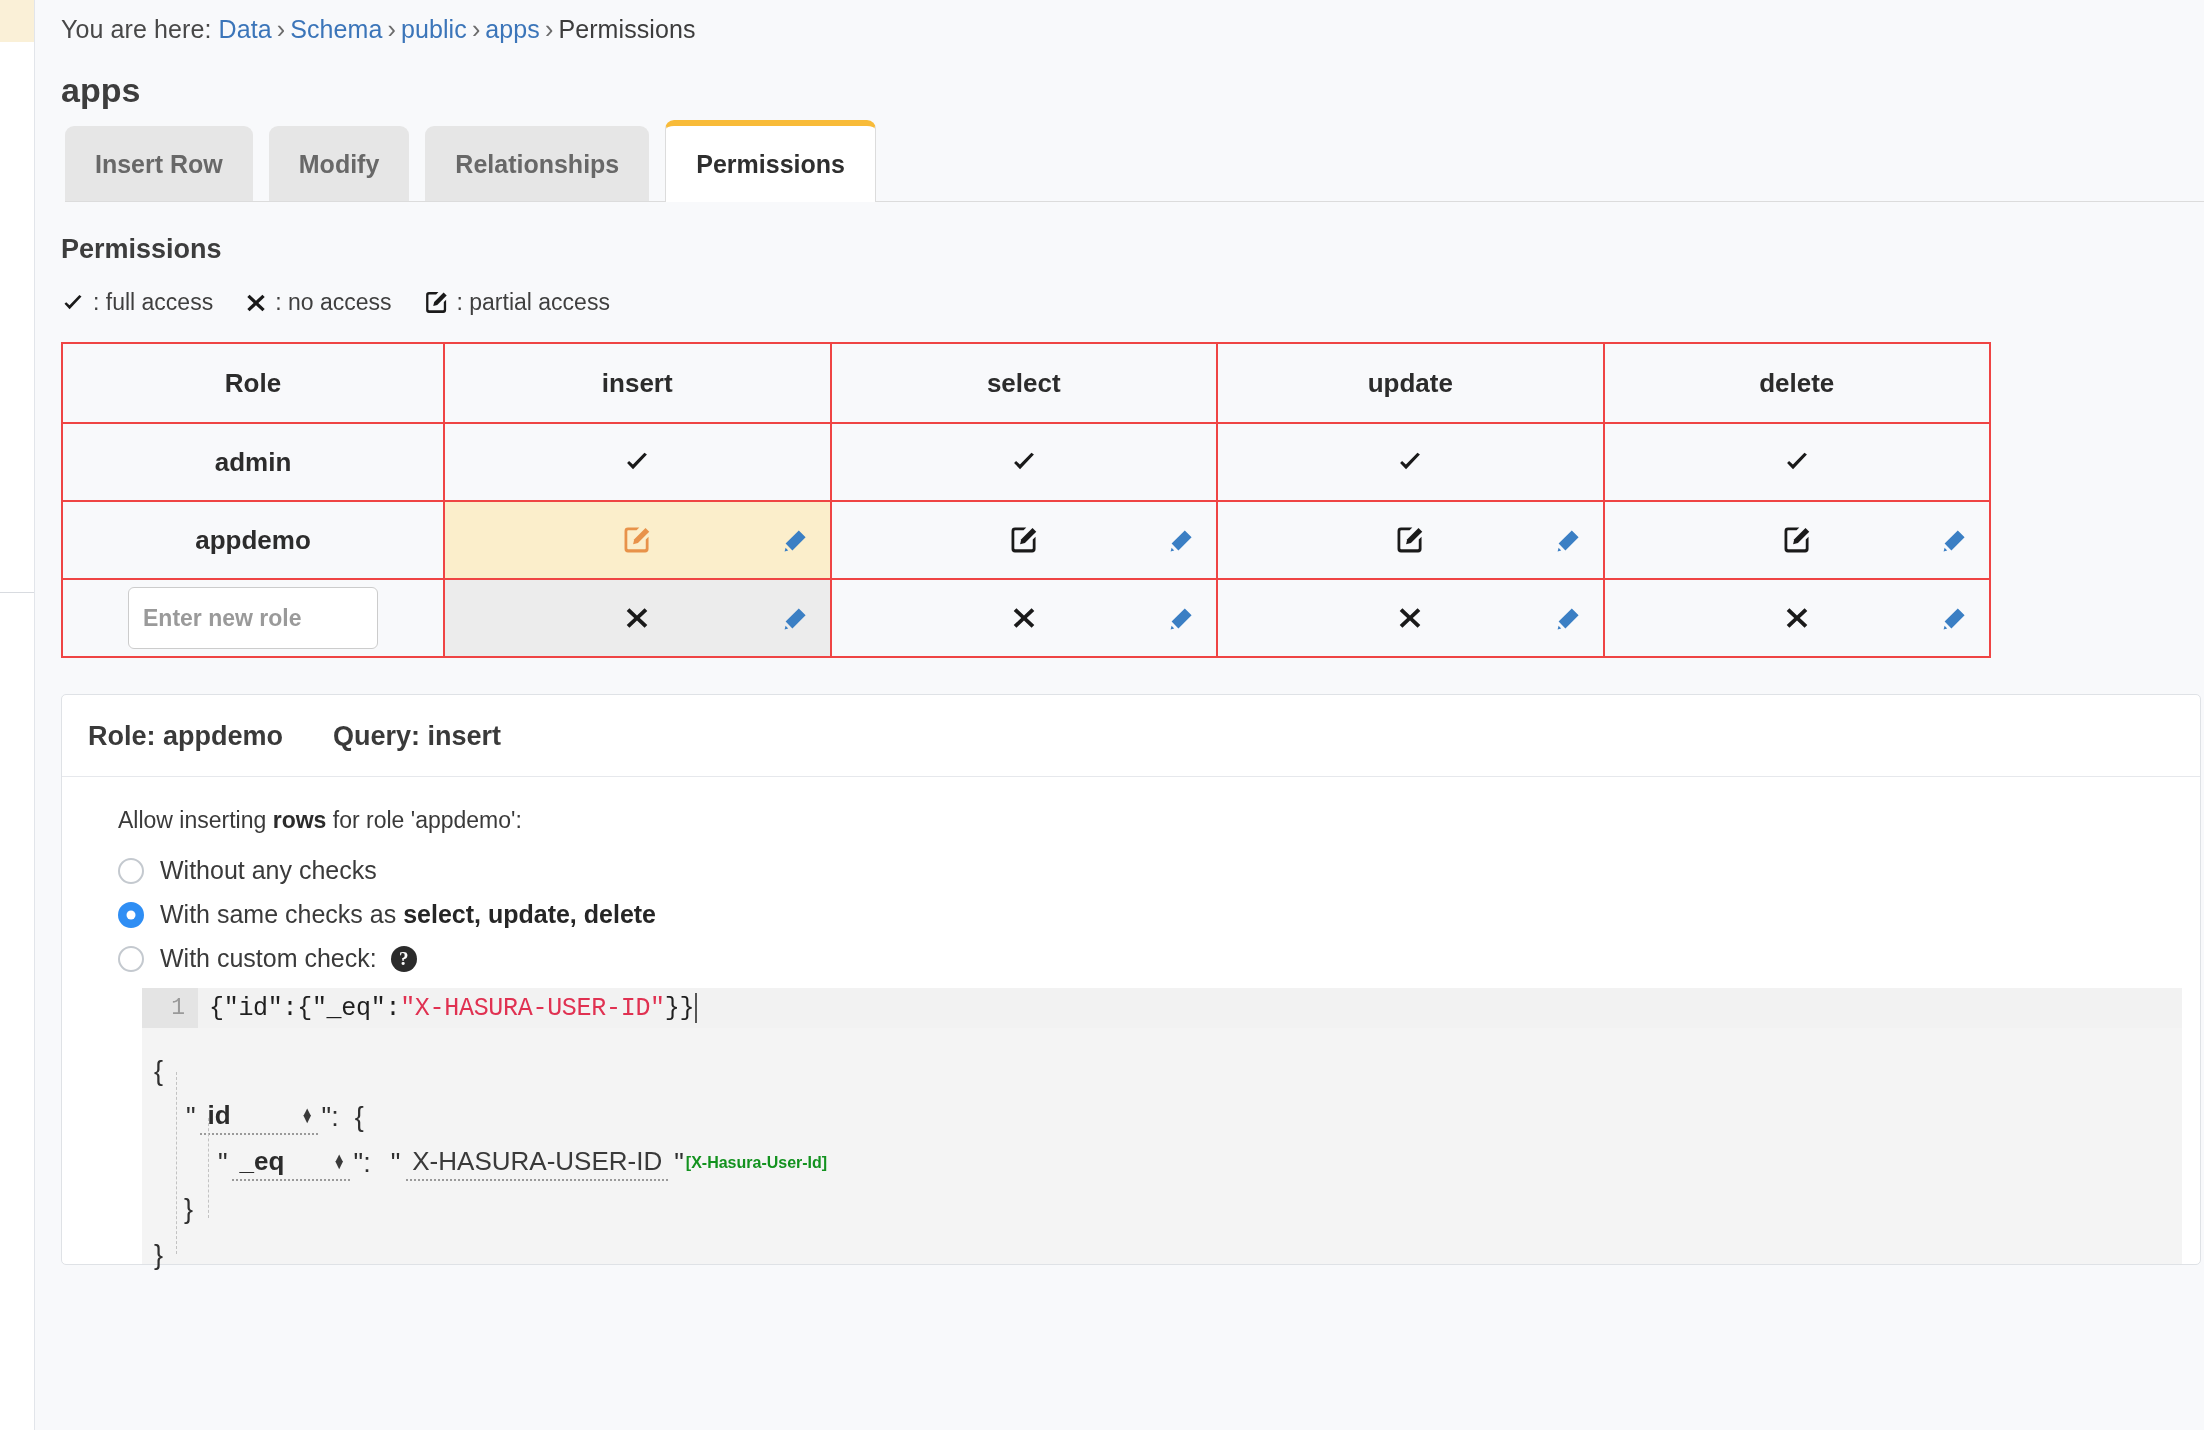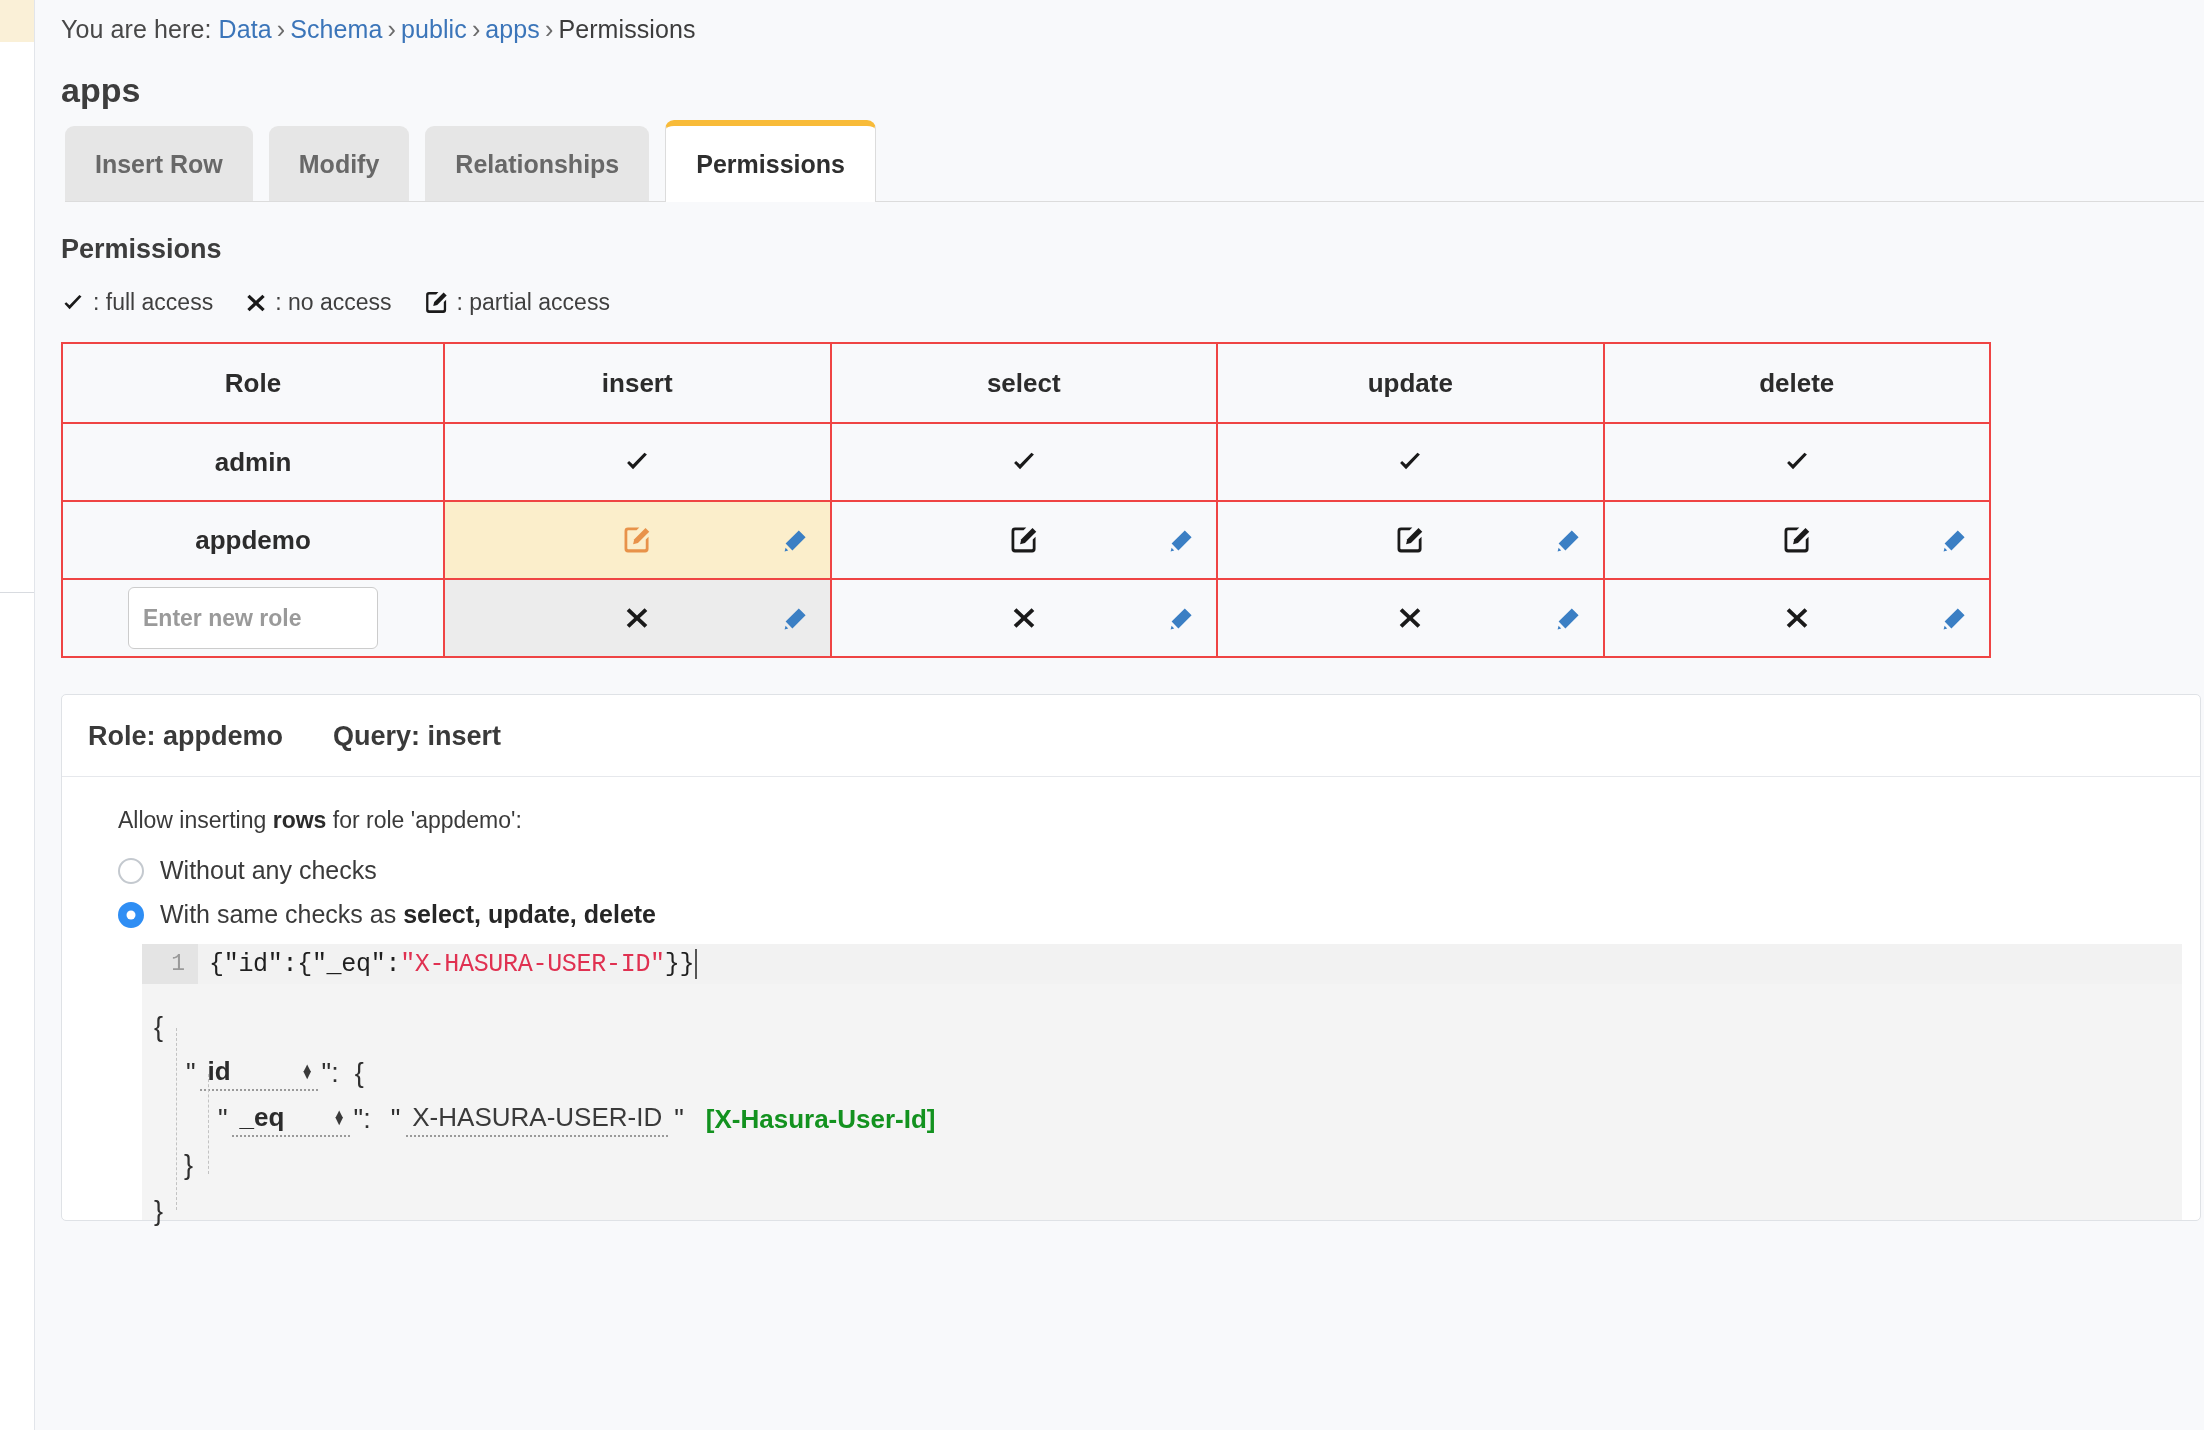--- a/index.html
+++ b/index.html
@@ -190,21 +190,21 @@
     min-width: 118px; border-bottom: 2px dotted #9a9a9a;
     padding: 0 4px 2px 8px; margin: 0 2px;
     font-weight: bold; color: #2b2b2b; font-size: 26px;
   }
   .jb-spin { display: inline-flex; flex-direction: column; line-height: 7px; margin-left: 12px; color: #3a3a3a; font-size: 13px; }
   .jb-val {
     display: inline-block; border-bottom: 2px dotted #9a9a9a;
     min-width: 230px; padding: 0 6px 2px 6px; margin: 0 4px;
     color: #3a3a3a; font-size: 26px;
   }
-  .jb-hint { color: #13921f; font-weight: bold; font-size: 26px; margin-left: 20px; }
+  .jb-hint { color: #13921f; font-weight: bold; font-size: 16px; }
   .vline {
     position: absolute; width: 1px; border-left: 1px dashed #c2c2c2; top: 0; bottom: 0;
   }
 </style>
 </head>
 <body>
 
 <div class="page">
 
   <div class="left-rail">
@@ -441,20 +441,25 @@
           <div class="radio-row">
             <span class="radio"></span>
             <span class="radio-label">Without any checks</span>
           </div>
 
           <div class="radio-row">
             <span class="radio sel"></span>
             <span class="radio-label"><span>With same checks as </span><b>select, update, delete</b></span>
           </div>
 
+          <div class="radio-row">
+            <span class="radio"></span>
+            <span class="radio-label">With custom check: </span>
+            <span class="help-icon">?</span>
+          </div>
 
           <div class="code-area">
             <div class="code-line">
               <div class="gutter">1</div>
               <div class="code-text">
                   <span>{"id":{"_eq":</span>
                   <span class="str">"X-HASURA-USER-ID"</span>
                   <span>}}</span>
                   <span class="caret"></span>
                 </div>

